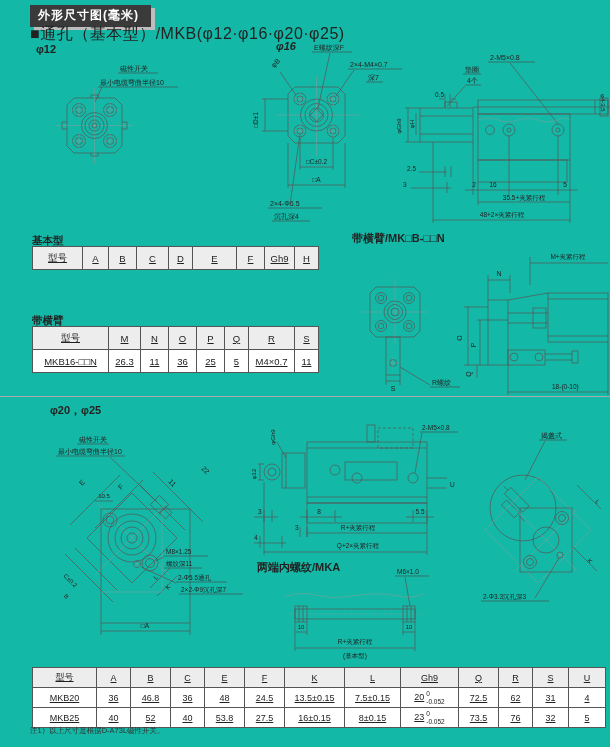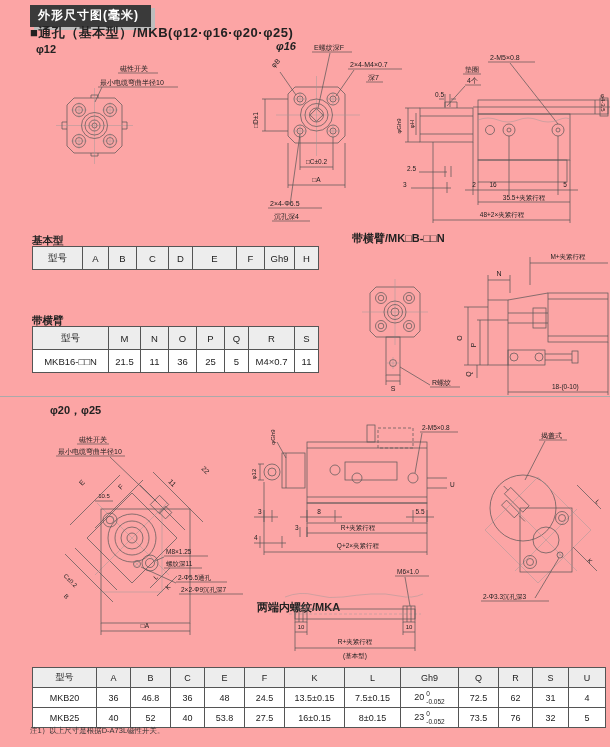--- a/index.html
+++ b/index.html
@@ -1,35 +1,35 @@
 <!DOCTYPE html>
 <html><head>
 <meta charset="utf-8">
 <style>
   html,body{margin:0;padding:0;background:#fff;}
-  #page{position:relative;width:610px;height:747px;background:#fca5a5;overflow:hidden;
+  #page{position:relative;width:610px;height:747px;background:#14b8a6;overflow:hidden;
         font-family:"Liberation Sans","DejaVu Sans",sans-serif;color:#222;}
   .lbl{position:absolute;white-space:nowrap;}
   .hdrbar{position:absolute;left:30px;top:5px;background:#3a3a3a;color:#fff;
           font-size:12px;font-weight:bold;padding:2px 12px 3px 8px;letter-spacing:1px;
           box-shadow:4px 3px 0 #bdbdbd;}
-  .sect{font-size:13px;font-weight:bold;letter-spacing:.5px;}
+  .sect{font-size:16px;font-weight:normal;letter-spacing:.5px;}
   .sub{font-size:11px;font-weight:bold;}
   .small-title{font-size:10.5px;font-weight:bold;}
   .note{font-size:7.5px;color:#333;}
   .divider{position:absolute;left:0;width:610px;height:1px;background:#aaa;}
   svg{position:absolute;overflow:visible;}
   svg line,svg path,svg rect,svg circle,svg polyline,svg polygon{stroke:#555;fill:none;stroke-width:.7;}
   svg .thin{stroke:#999;stroke-width:.45;}
   svg .ul{stroke:#444;stroke-width:.6;}
   svg .dash{stroke-dasharray:3,2;}
   svg text{fill:#222;font-size:7px;stroke:none;font-family:"Liberation Sans","DejaVu Sans",sans-serif;}
   svg text.t6{font-size:6px;}
   svg text.t65{font-size:6.5px;}
-  table{border-collapse:collapse;table-layout:fixed;position:absolute;background:#fff;}
+  table{border-collapse:collapse;table-layout:fixed;position:absolute;background:#fff;text-decoration:underline;}
   th,td{border:1px solid #555;text-align:center;font-size:9.5px;padding:2px 1px;
         overflow:hidden;white-space:nowrap;color:#222;}
   th{background:#ededed;font-weight:normal;height:18px;}
   td{height:18px;}
   #t2025 th,#t2025 td{font-size:9px;height:15px;}
   .tolwrap{display:inline-flex;flex-direction:column;font-size:6.5px;line-height:1.1;
            vertical-align:middle;text-align:left;margin-left:2px;}
 </style>
 </head>
 <body>
@@ -256,21 +256,21 @@
           <th>O</th>
           <th>P</th>
           <th>Q</th>
           <th>R</th>
           <th>S</th>
         </tr>
       </thead>
       <tbody>
         <tr>
           <td>MKB16-□□N</td>
-          <td>21.5</td>
+          <td>26.3</td>
           <td>11</td>
           <td>36</td>
           <td>25</td>
           <td>5</td>
           <td>M4×0.7</td>
           <td>11</td>
         </tr>
       </tbody>
     </table>
 
@@ -486,21 +486,21 @@
       <line class="thin" x1="107" y1="128" x2="103" y2="132"></line>
     <line x1="122" y1="60" x2="146" y2="84"></line>
     <text x="140" y="77" transform="rotate(45 140,77)" class="t6">L</text>
     <line x1="118" y1="122" x2="142" y2="146"></line>
     <text x="132" y="136" transform="rotate(45 132,136)" class="t6">K</text>
     <text x="28" y="174" class="t65">2-Φ3.3沉孔深3</text>
     <line class="ul" x1="26" y1="176" x2="94" y2="176"></line>
     <line x1="80" y1="173" x2="104" y2="133"></line>
   </svg>
 
-  <div class="lbl sub" style="left:257px;top:560px;margin-top:40px;">两端内螺纹/MKA</div>
+  <div class="lbl sub" style="left:257px;top:560px;">两端内螺纹/MKA</div>
   <svg style="left:255px;top:558px;" width="205" height="112" viewBox="0 0 205 112">
     <text x="142" y="16" class="t65">M6×1.0</text>
     <line class="ul" x1="140" y1="18" x2="174" y2="18"></line>
     <line x1="150" y1="19" x2="155" y2="48"></line>
     <path class="thin" d="M30,39 q15,-6 30,-2 t28,2 t28,-3 t28,2 t24,-2"></path>
     <line class="dash thin" x1="34" y1="56" x2="166" y2="56"></line>
     <rect x="40" y="51" width="120" height="10"></rect>
     <rect x="40" y="48" width="12" height="16"></rect>
     <rect x="148" y="48" width="12" height="16"></rect>
     <line x1="44" y1="48" x2="44" y2="64"></line>

